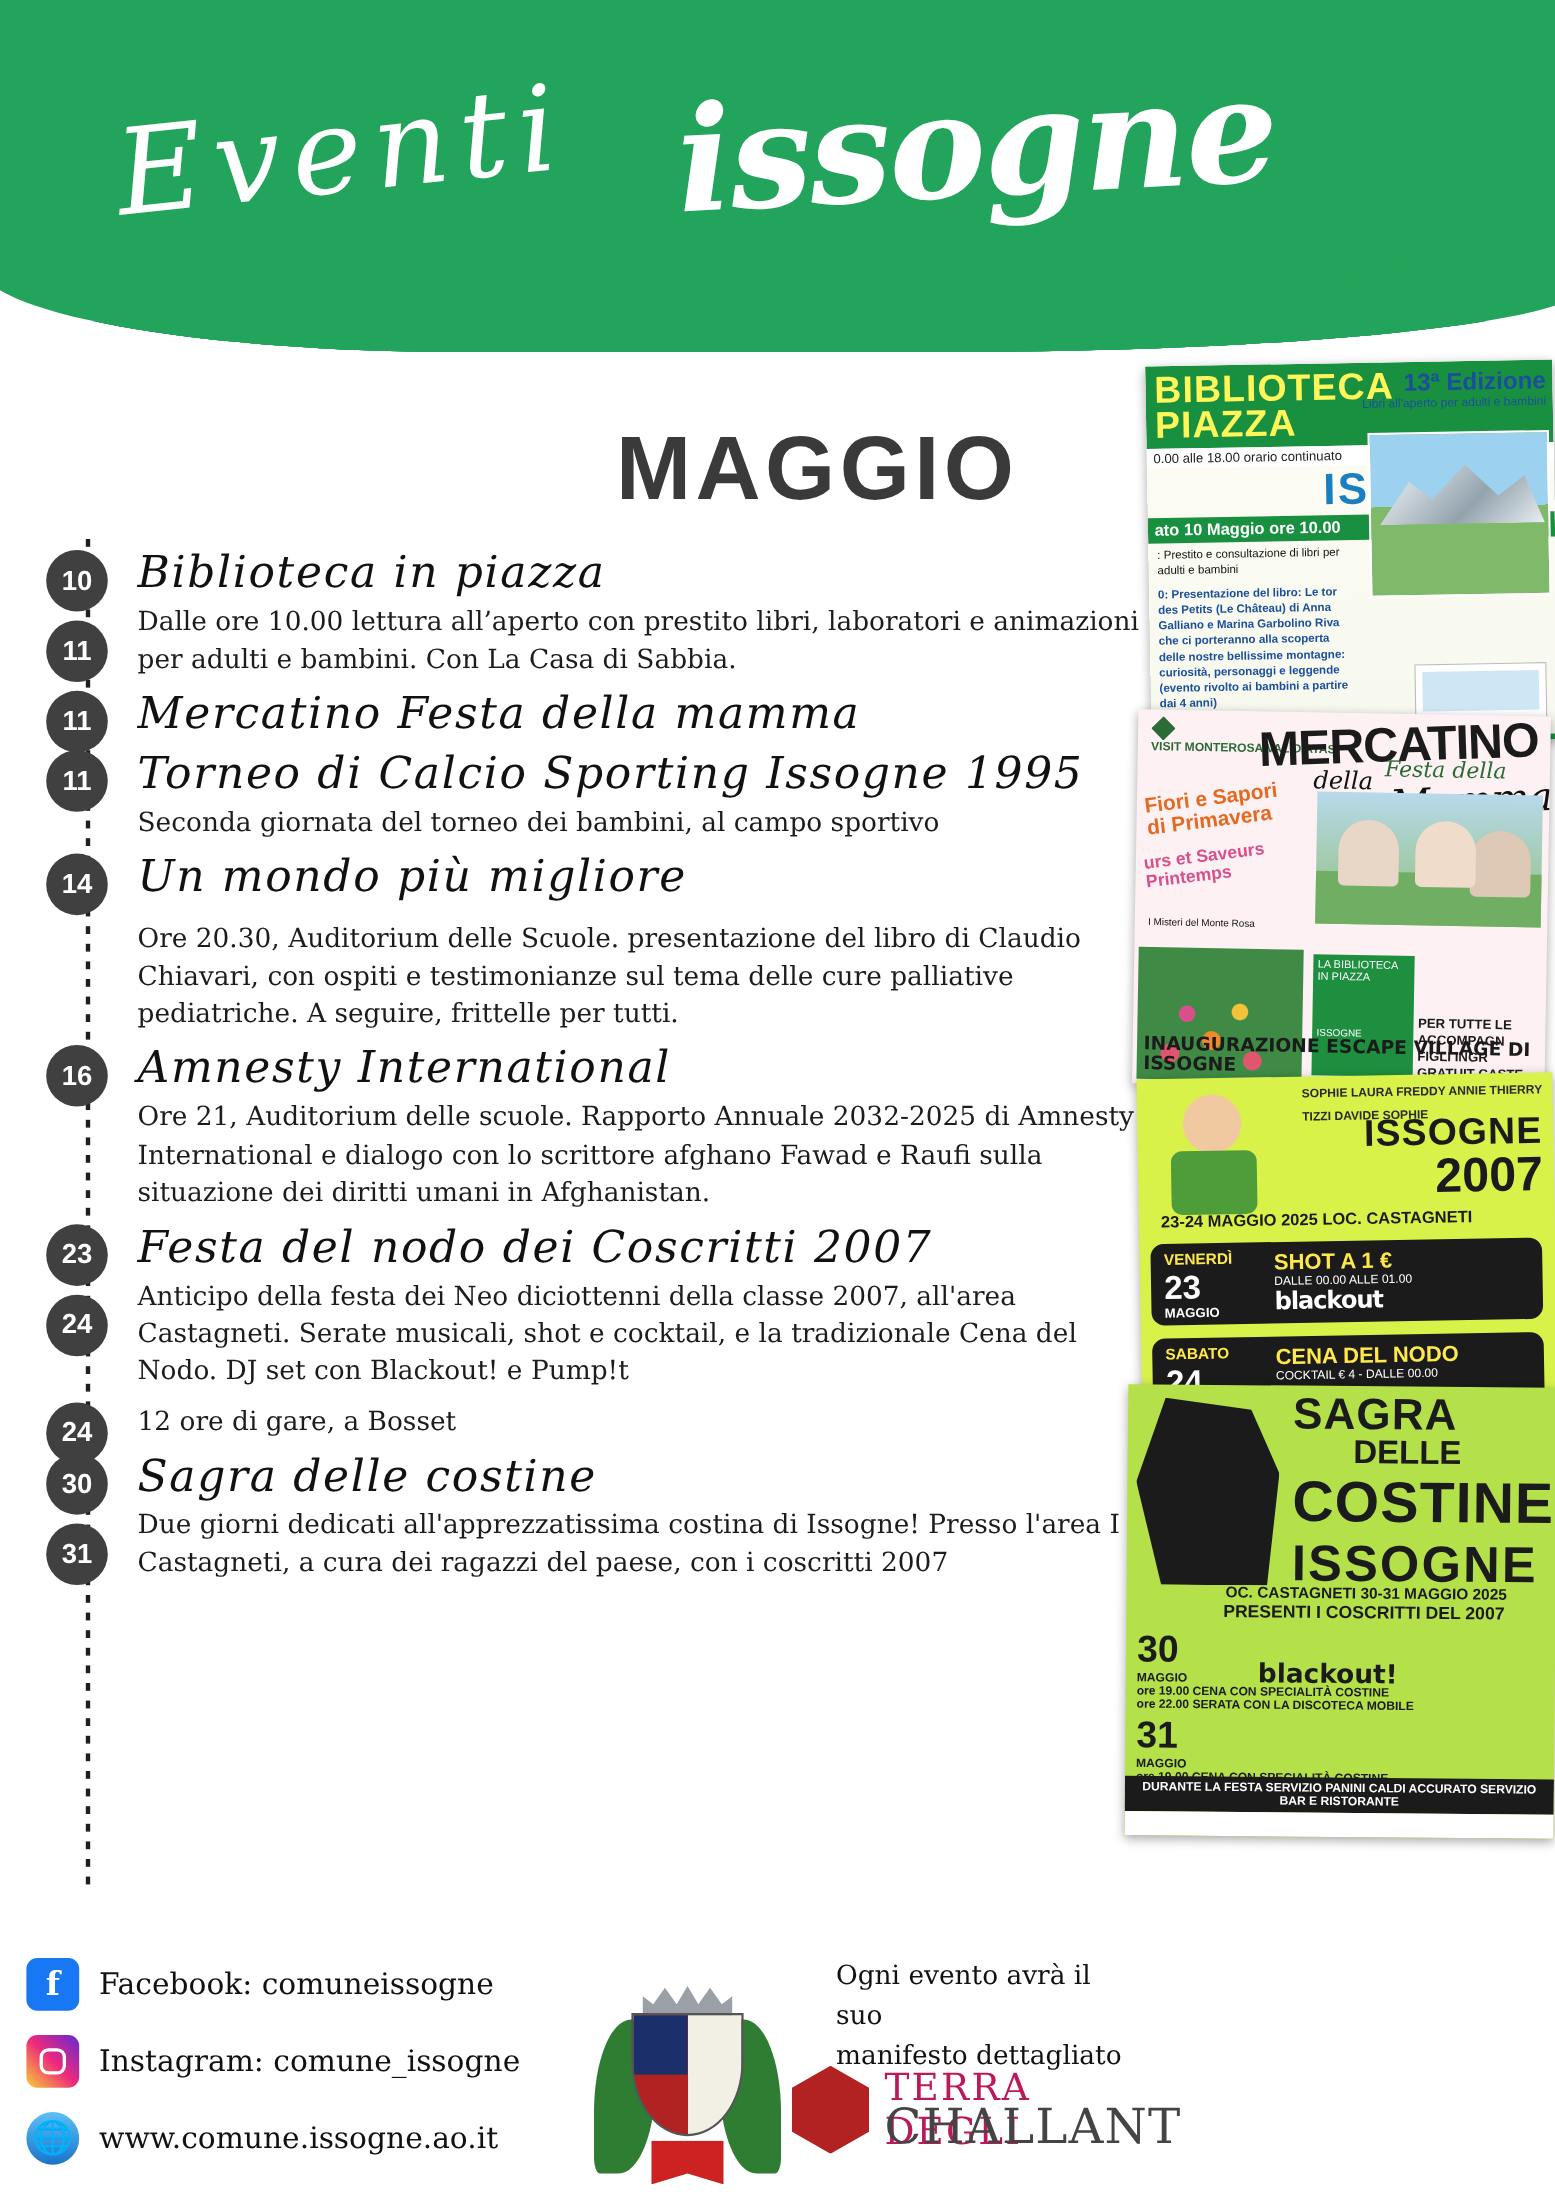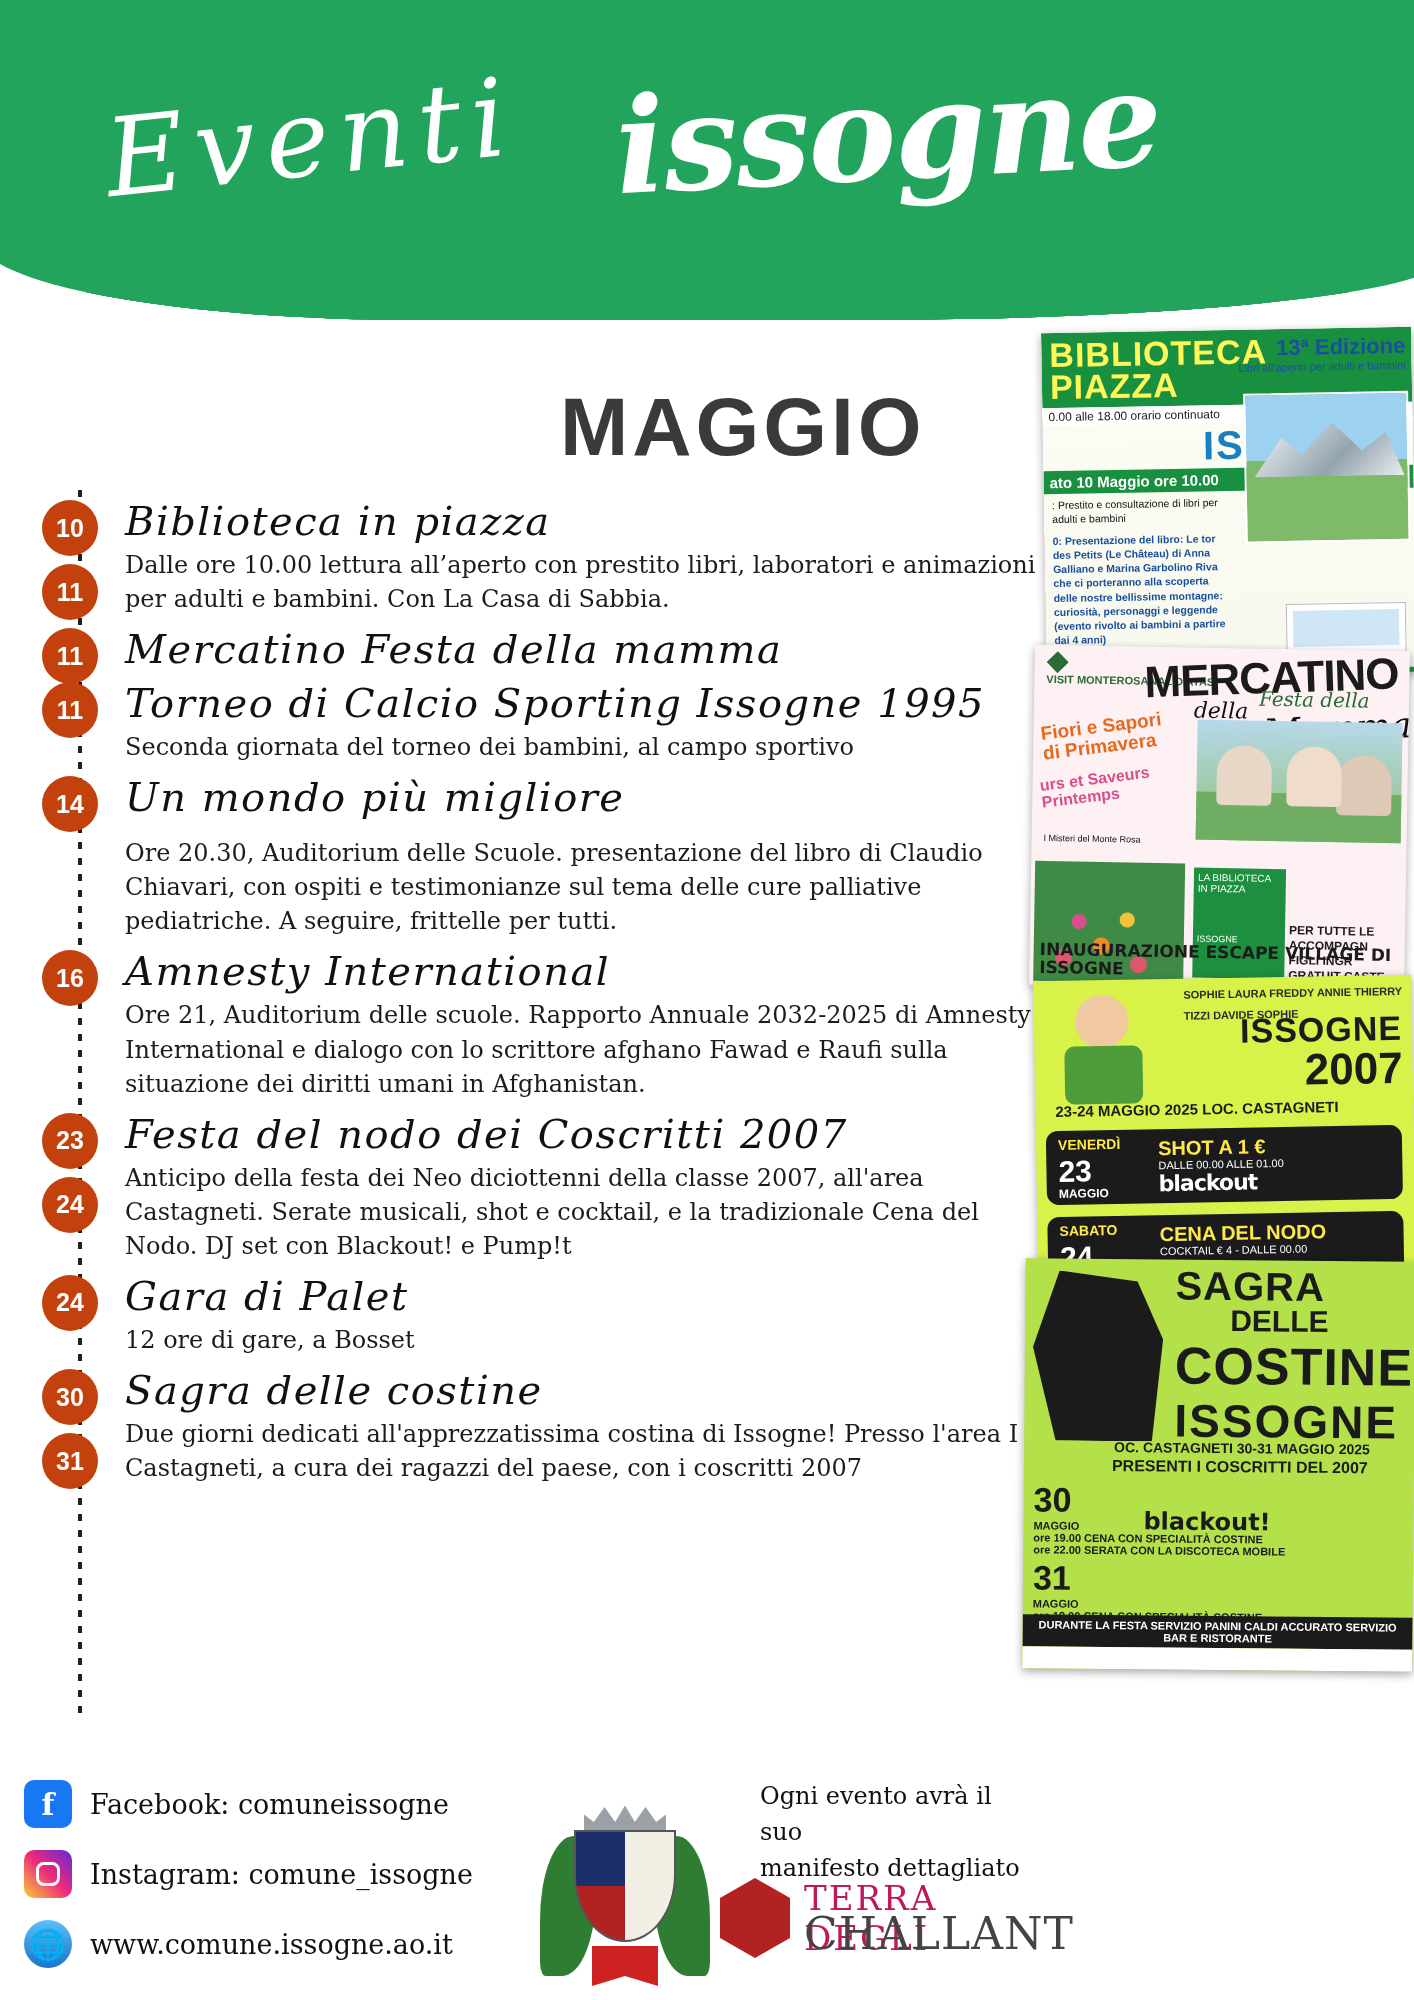--- a/index.html
+++ b/index.html
@@ -104,21 +104,21 @@
   .badges {
     position: absolute;
     left: 42px;
     top: 0;
     width: 76px;
   }
   .badge {
     width: 56px;
     height: 56px;
     border-radius: 50%;
-    background: #c2410c;
+    background: #404040;
     color: #ffffff;
     font-size: 25px;
     font-weight: 700;
     display: flex;
     align-items: center;
     justify-content: center;
     margin-bottom: 8px;
     font-family: "Liberation Sans", sans-serif;
     text-align: right;
   }
@@ -411,21 +411,20 @@
       <div class="badge">24</div>
     </div>
     <p class="ev-title">Festa del nodo dei Coscritti 2007</p>
     <p class="ev-desc">Anticipo della festa dei Neo diciottenni della classe 2007, all'area Castagneti. Serate musicali, shot e cocktail, e la tradizionale Cena del Nodo. DJ set con Blackout! e Pump!t</p>
   </div>
 
   <div class="event">
     <div class="badges">
       <div class="badge">24</div>
     </div>
-    <p class="ev-title">Gara di Palet</p>
     <p class="ev-desc">12 ore di gare, a Bosset</p>
   </div>
 
   <div class="event">
     <div class="badges">
       <div class="badge">30</div>
       <div class="badge">31</div>
     </div>
     <p class="ev-title">Sagra delle costine</p>
     <p class="ev-desc">Due giorni dedicati all'apprezzatissima costina di Issogne! Presso l'area I Castagneti, a cura dei ragazzi del paese, con i coscritti 2007</p>

